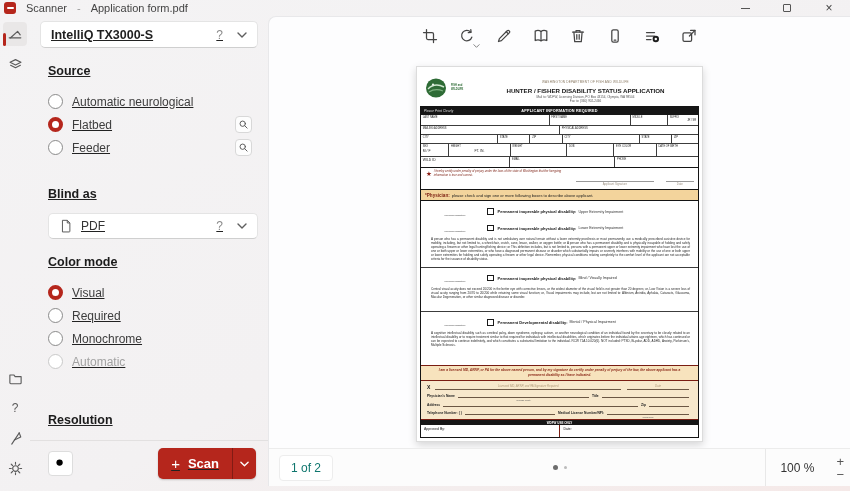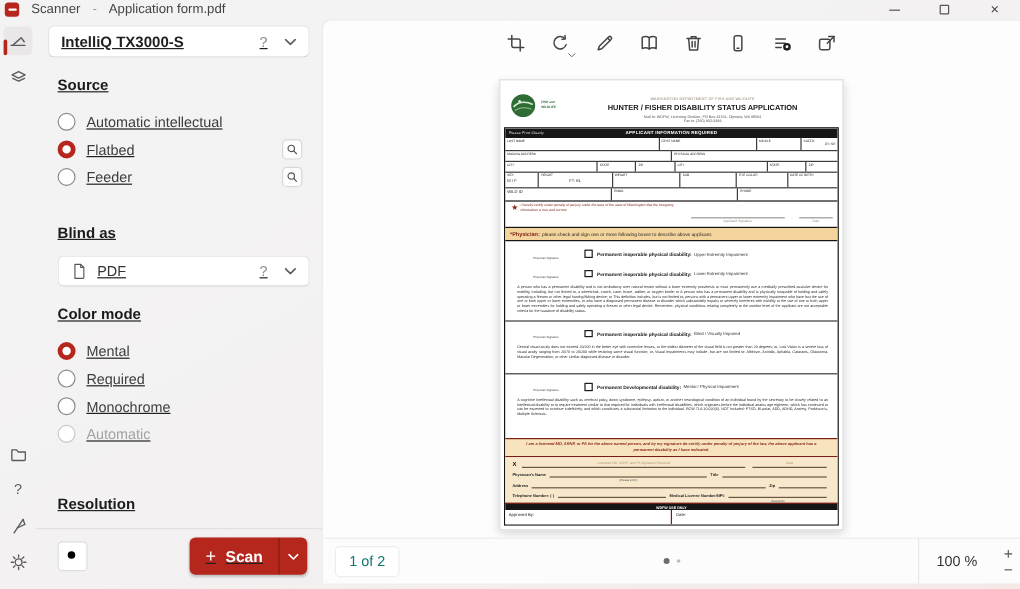--- a/index.html
+++ b/index.html
@@ -213,21 +213,21 @@
         <span class="chev">
           <svg width="10" height="6" viewBox="0 0 10 6">
               <path d="M1 1l4 4 4-4"></path>
             </svg>
         </span>
       </div>
 
       <div class="sec-label">Source</div>
       <div class="radio-row">
         <span class="radio"></span>
-        <span class="radio-label">Automatic intellectual</span>
+        <span class="radio-label">Automatic neurological</span>
       </div>
       <div class="radio-row">
         <span class="radio checked"></span>
         <span class="radio-label">Flatbed</span>
         <span class="mini-btn">
           <svg width="11" height="11" viewBox="0 0 14 14">
             <circle cx="6" cy="6" r="3.4"></circle>
               <path d="M8.6 8.6L11.6 11.6"></path>
           </svg>
         </span>
@@ -258,21 +258,21 @@
             <svg width="10" height="6" viewBox="0 0 10 6">
                 <path d="M1 1l4 4 4-4"></path>
               </svg>
           </span>
         </div>
       </div>
 
       <div class="sec-label" style="">Color mode</div>
       <div class="radio-row">
         <span class="radio checked"></span>
-        <span class="radio-label">Mental</span>
+        <span class="radio-label">Visual</span>
       </div>
       <div class="radio-row">
         <span class="radio"></span>
         <span class="radio-label">Required</span>
       </div>
       <div class="radio-row">
         <span class="radio"></span>
         <span class="radio-label">Monochrome</span>
       </div>
       <div class="radio-row disabled">

